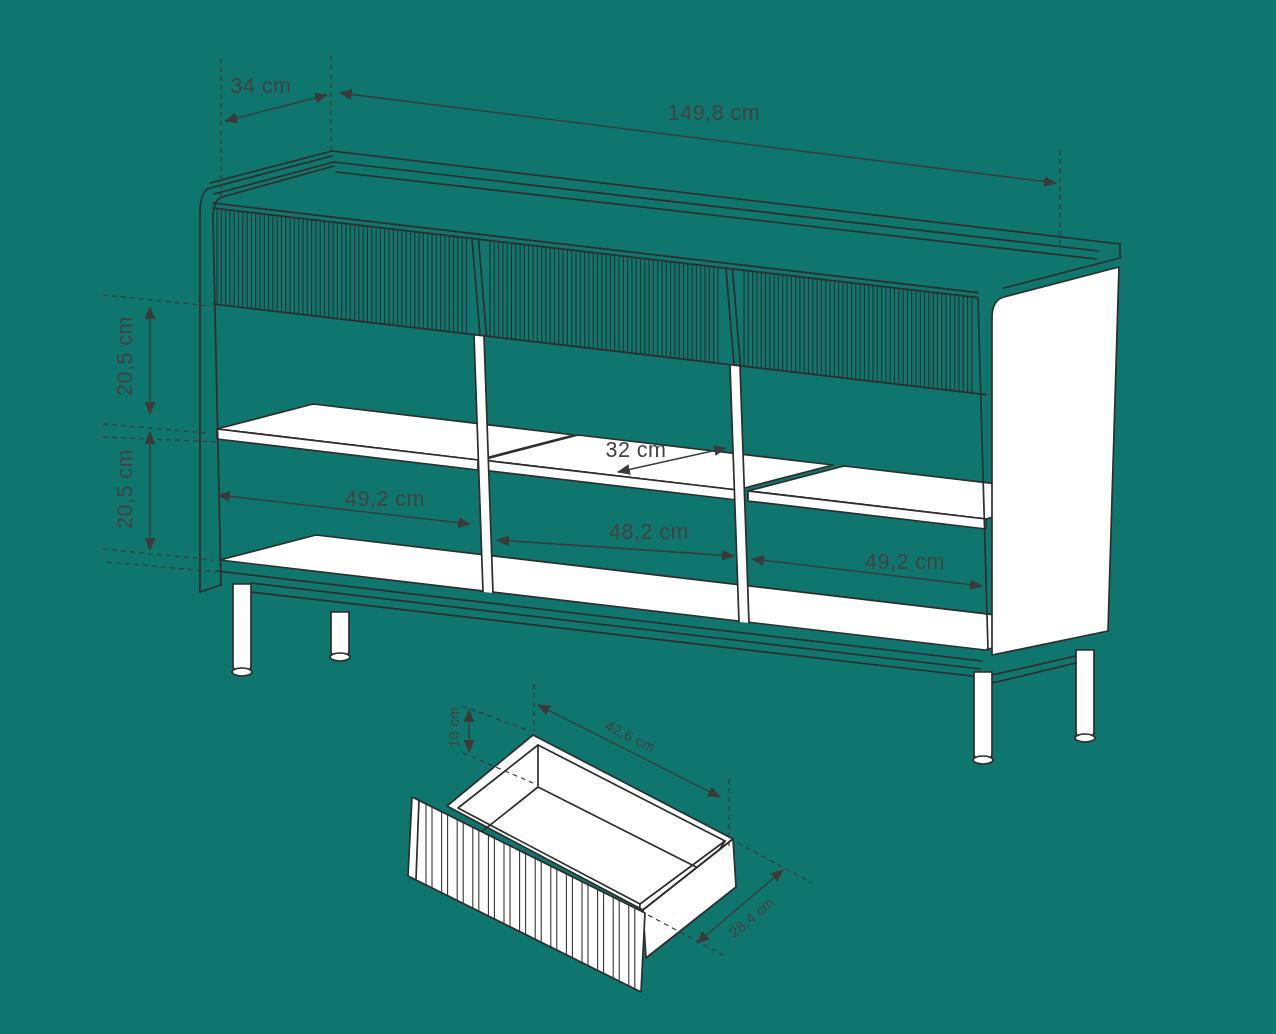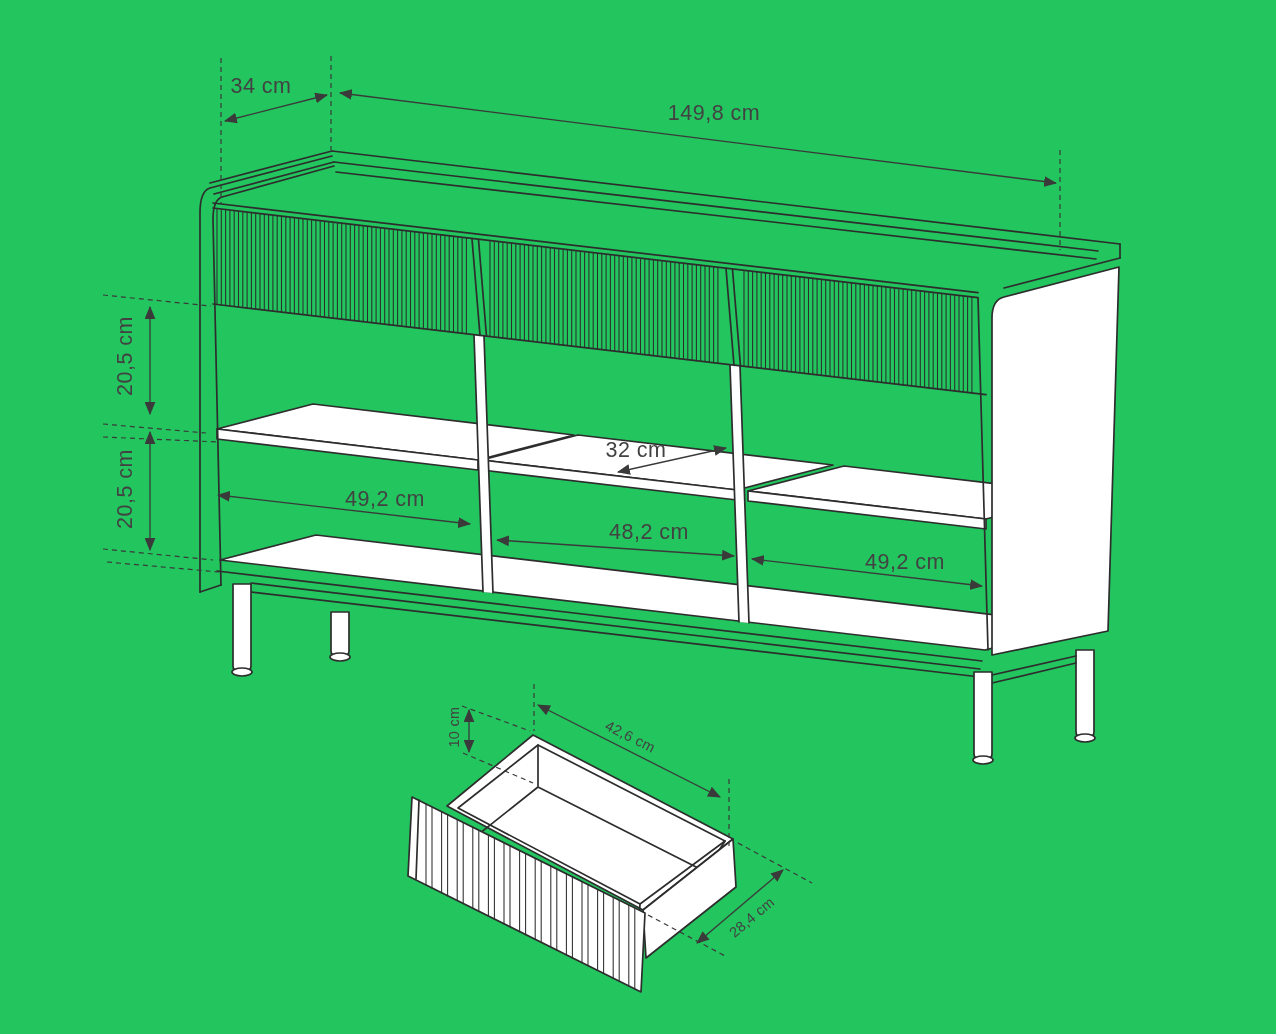--- a/index.html
+++ b/index.html
@@ -1,16 +1,16 @@
 <!DOCTYPE html>
 <html><head>
 <meta charset="utf-8">
 <style>
   html,body{margin:0;padding:0;background:#ffffff;}
-  .stage{position:relative;width:1276px;height:1034px;background:#22c55e;overflow:hidden;
+  .stage{position:relative;width:1276px;height:1034px;background:#0f766e;overflow:hidden;
          font-family:"Liberation Sans", sans-serif;}
   svg{display:block;}
   .furn{stroke:#2d2d2d;stroke-width:1.7;fill:none;stroke-linecap:round;stroke-linejoin:round;}
   .wfill{fill:#ffffff;}
   .flute{stroke:#2d2d2d;stroke-width:1.05;}
   .dim{stroke:#3a3a3a;stroke-width:1.3;fill:none;}
   .dash{stroke:#3a3a3a;stroke-width:1.2;fill:none;stroke-dasharray:5 4;}
   .arr{marker-start:url(#ah);marker-end:url(#ah);}
   .dtxt{fill:#424242;font-size:21.5px;letter-spacing:0.5px;}
   .dtxts{fill:#424242;font-size:14.5px;letter-spacing:0.3px;}

